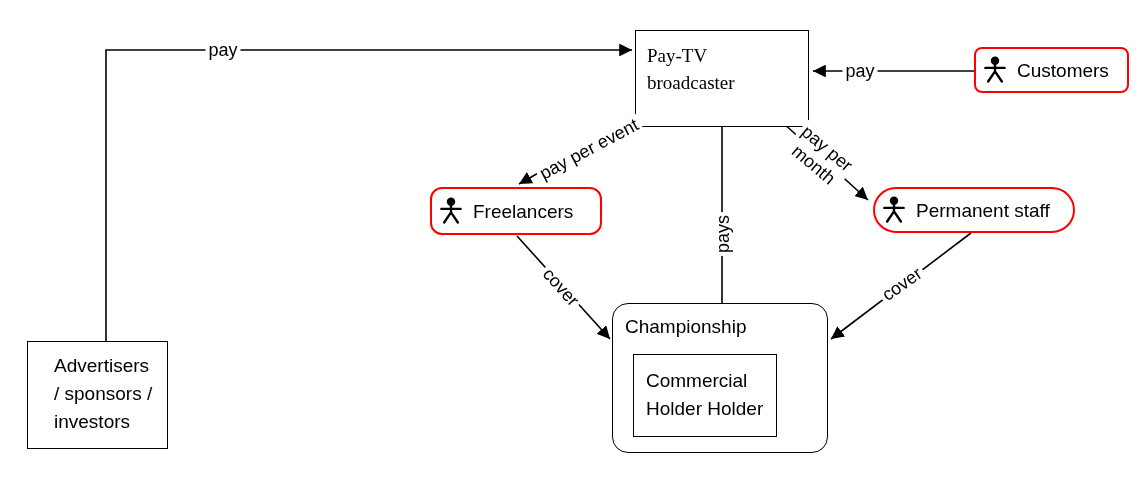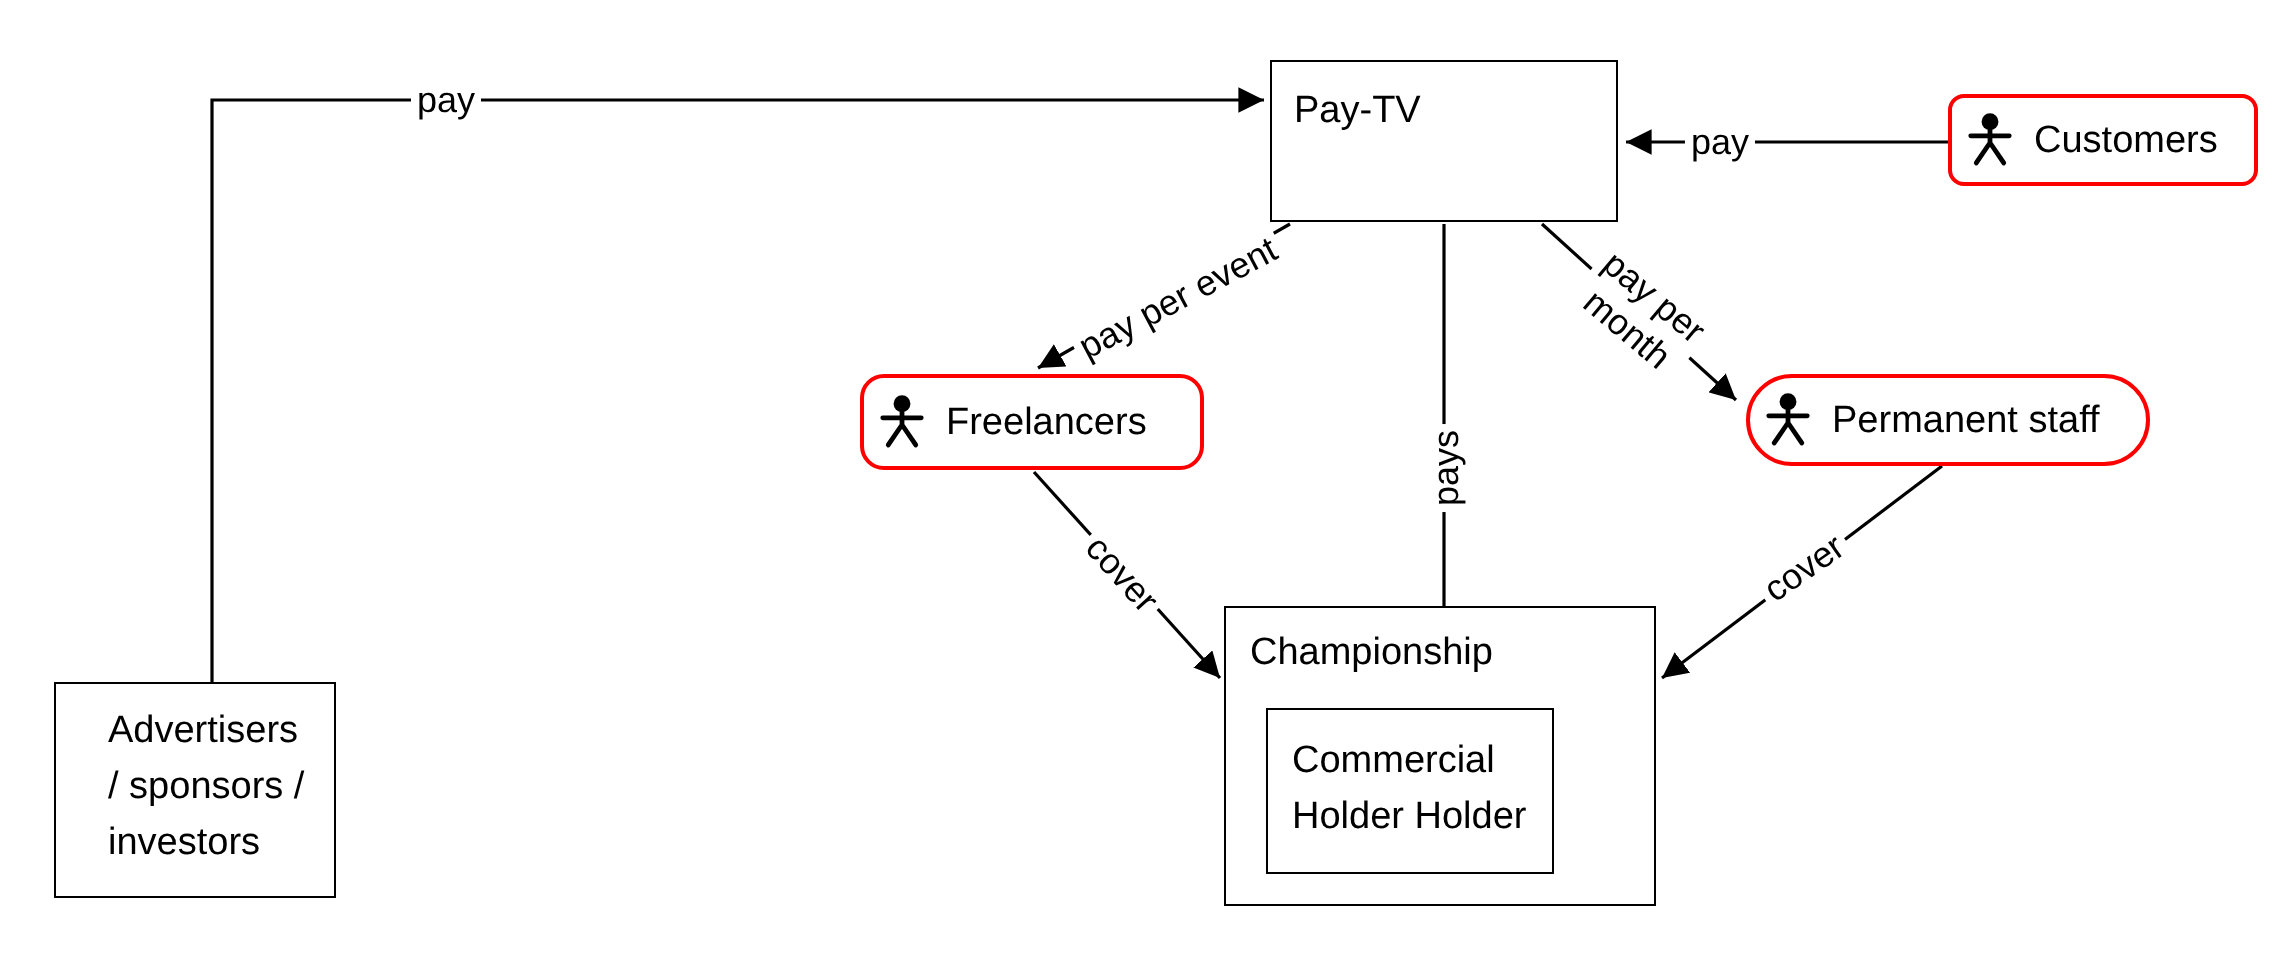--- a/index.html
+++ b/index.html
@@ -22,26 +22,26 @@
   .node.actor{
     border:2px solid var(--actor-border,#f00);
     border-radius:8px;
     display:flex;align-items:center;gap:11px;
     padding:0 8px;z-index:2;
   }
   .actor-svg{flex:0 0 auto;display:block;}
   .actor-svg .st{fill:none;stroke:var(--text,#000);stroke-width:2.6;stroke-linecap:round;}
   .actor-svg .fl{fill:var(--text,#000);}
   .node .txt{white-space:nowrap;}
-  #pay-tv-node{left:635px;top:30px;width:174px;height:81px;padding:11px 0 0 11px;}
+  #pay-tv-node{left:635px;top:30px;width:174px;height:97px;padding:11px 0 0 11px;font-family:Liberation Serif, serif;}
   #customers-node{left:974px;top:47px;width:155px;height:46px;}
   #freelancers-node{left:430px;top:187px;width:172px;height:48px;border-radius:12px;}
   #permanent-staff-node{left:873px;top:187px;width:202px;height:46px;border-radius:23px;}
   #advertisers-node{left:27px;top:341px;width:141px;height:108px;padding:10px 0 0 26px;line-height:28px;}
-  #championship-node{left:612px;top:303px;width:216px;height:150px;}
+  #championship-node{left:612px;top:303px;width:216px;height:150px;border-radius:16px;}
   #championship-title{padding:9px 0 0 12px;}
   #crh-node{position:absolute;left:20px;top:50px;width:144px;height:83px;padding:12px 0 0 12px;line-height:28px;}
   .edge-label{
     position:absolute;z-index:3;background:#fff;
     font-size:18px;line-height:20px;white-space:nowrap;
     padding:0 3px;text-align:center;
   }
   #label-pay-left   {left:223px;top:50px; transform:translate(-50%,-50%);}
   #label-pay-right  {left:860px;top:71px; transform:translate(-50%,-50%);}
   #label-pay-event  {left:589px;top:149px;transform:translate(-50%,-50%) rotate(-28deg);}
@@ -65,20 +65,21 @@
     <line class="edge" x1="974" y1="71" x2="813" y2="71" marker-end="url(#arrow)"></line>
     <line class="edge" x1="645" y1="112" x2="519" y2="184" marker-end="url(#arrow)"></line>
     <line class="edge" x1="722" y1="112" x2="722" y2="352" marker-end="url(#arrow)"></line>
     <line class="edge" x1="771" y1="112" x2="868" y2="200" marker-end="url(#arrow)"></line>
     <line class="edge" x1="517" y1="236" x2="610" y2="339" marker-end="url(#arrow)"></line>
     <line class="edge" x1="971" y1="233" x2="831" y2="339" marker-end="url(#arrow)"></line>
   </svg>
 
   <div class="node" id="pay-tv-node">
     <div class="txt">Pay-TV</div>
+    <div class="txt">broadcaster</div>
   </div>
 
   <div class="node actor" id="customers-node">
     <svg class="actor-svg" viewBox="0 0 24 30" width="22" height="28">
       <circle class="fl" cx="12" cy="5" r="4.6"></circle>
       <path class="st" d="M1.5 12.7 H22.5 M12 9.5 V16.8 M12 16.5 L4.5 27.5 M12 16.5 L19.5 27.5"></path>
     </svg>
     <span class="txt">Customers</span>
   </div>
 

